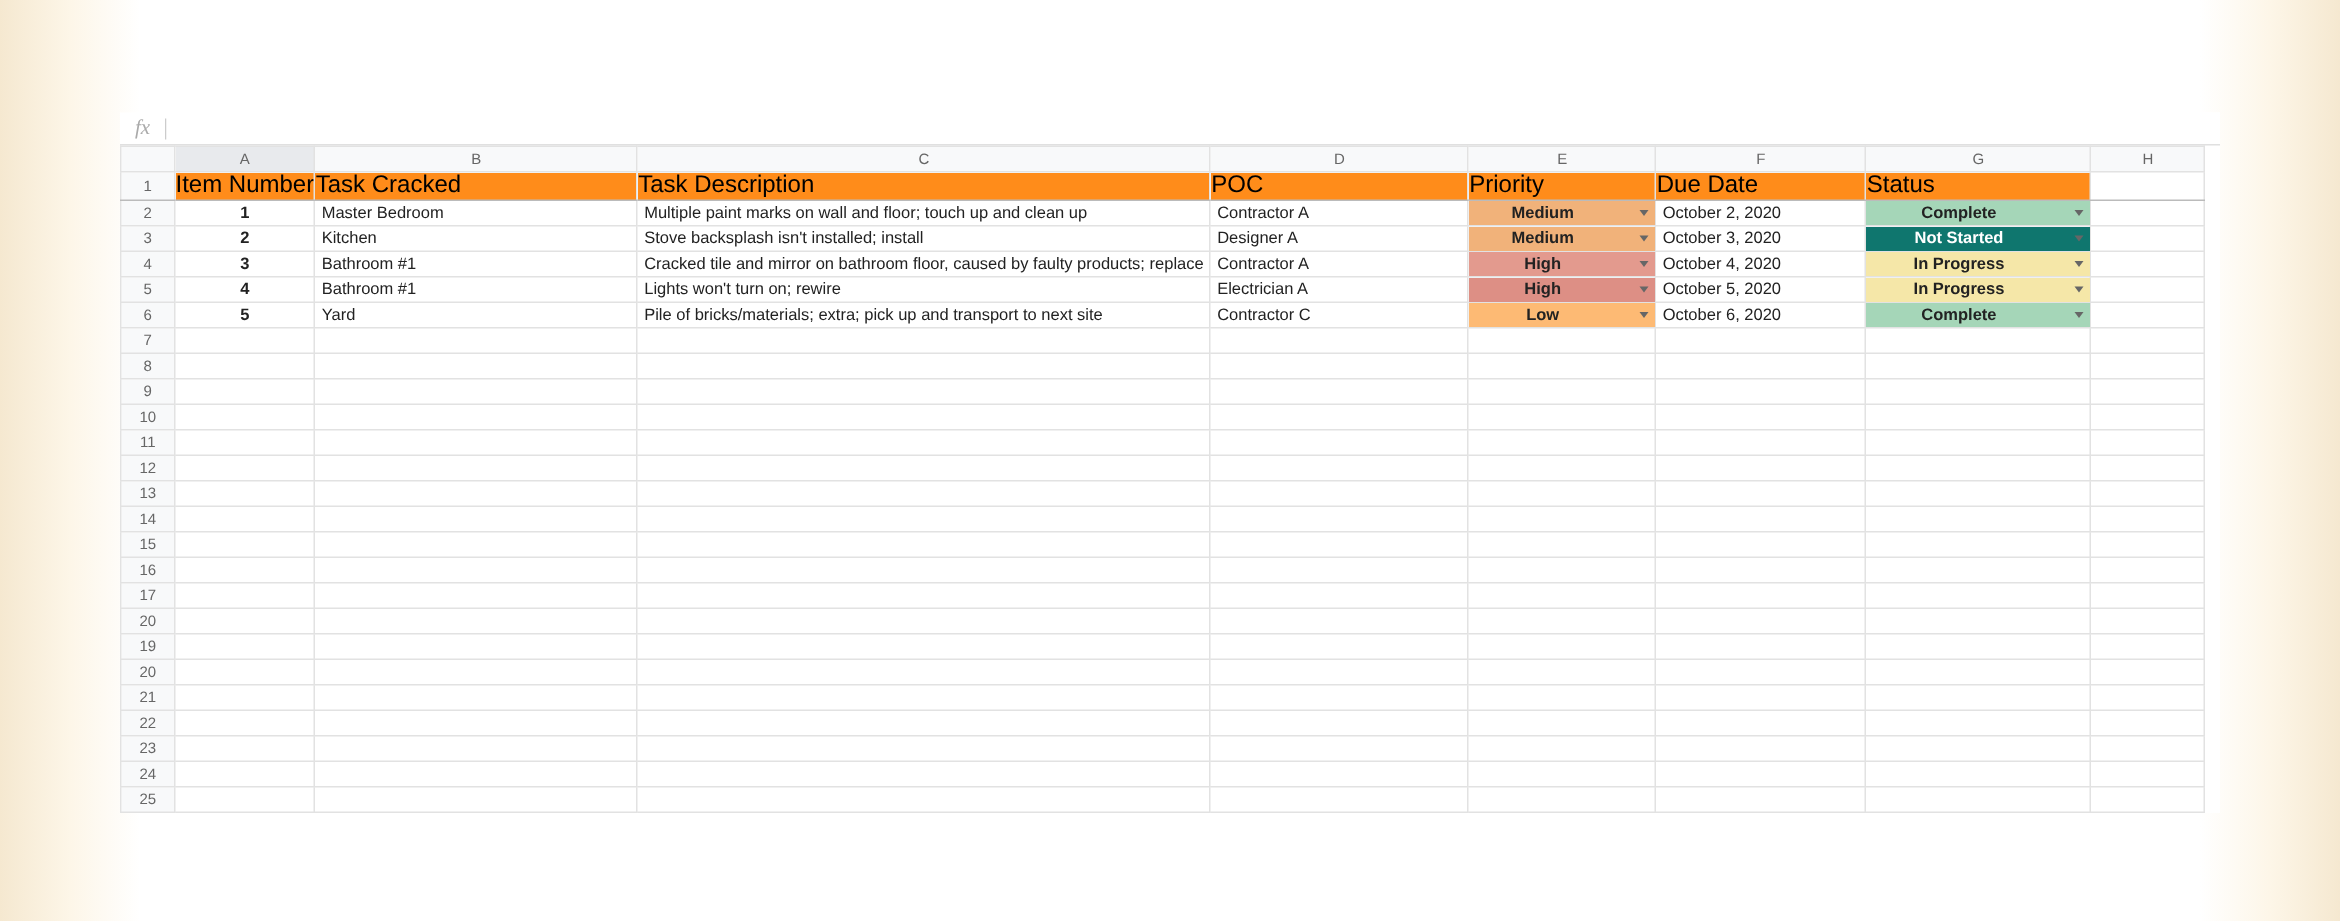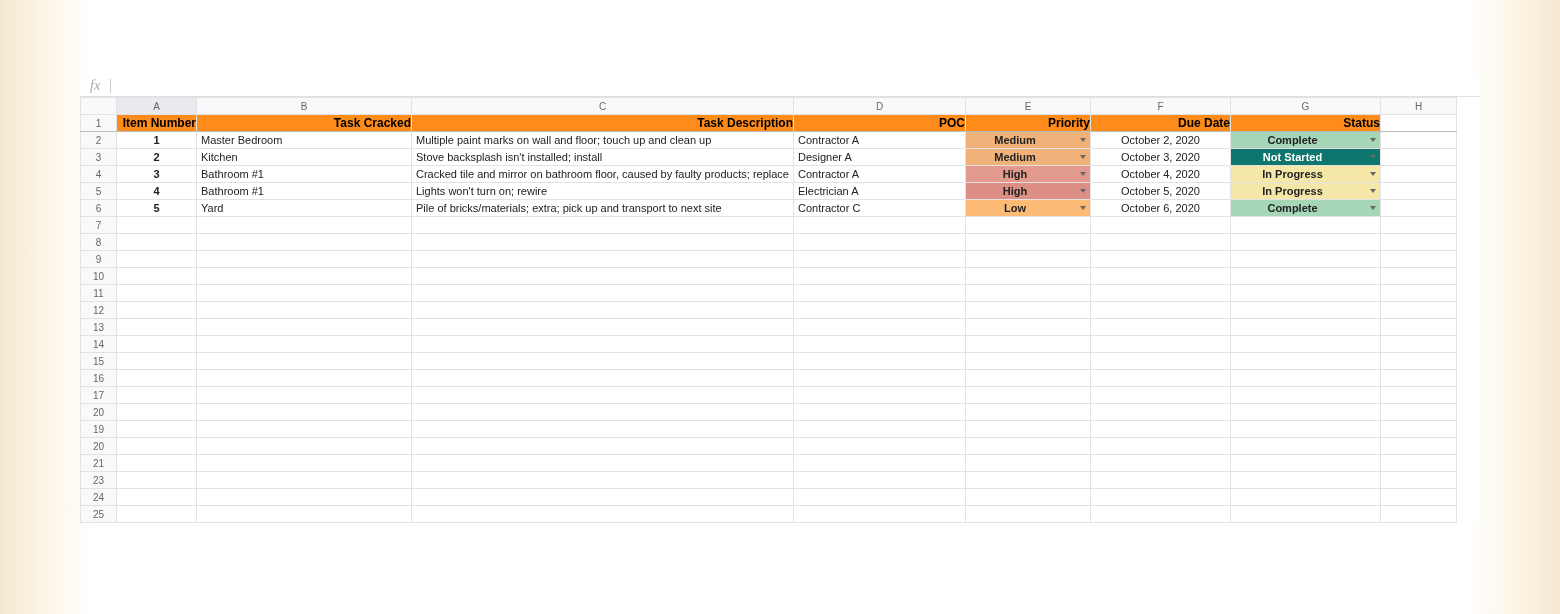--- a/index.html
+++ b/index.html
@@ -81,27 +81,27 @@
   .col-C { width: 382px; }
   .col-D { width: 172px; }
   .col-E { width: 125px; }
   .col-F { width: 140px; }
   .col-G { width: 150px; }
   .col-H { width: 76px; }
   .selected-col { background: #e8eaed !important; }
   .hdr-cell {
     background: #ff8c1a !important;
     color: #000;
-    font-weight: bold;
-    text-align: right;
-    font-size: 12px;
+    font-weight: normal;
+    text-align: left;
+    font-size: 16px;
   }
   .data-cell { padding: 0 4px; text-align: left; font-size: 11px; }
   .center-cell { text-align: center; font-weight: bold; }
-  .center-plain { text-align: center; }
+  .center-plain { }
   .dd-cell {
     position: relative;
     text-align: center;
     font-weight: bold;
     padding-right: 26px;
   }
   .dd-arrow {
     position: absolute;
     right: 4px;
     top: 50%;
@@ -382,20 +382,31 @@
           <td></td>
           <td></td>
           <td></td>
           <td></td>
           <td></td>
           <td></td>
           <td></td>
           <td></td>
         </tr>
         <tr>
+          <td class="row-header">22</td>
+          <td></td>
+          <td></td>
+          <td></td>
+          <td></td>
+          <td></td>
+          <td></td>
+          <td></td>
+          <td></td>
+        </tr>
+        <tr>
           <td class="row-header">23</td>
           <td></td>
           <td></td>
           <td></td>
           <td></td>
           <td></td>
           <td></td>
           <td></td>
           <td></td>
         </tr>

